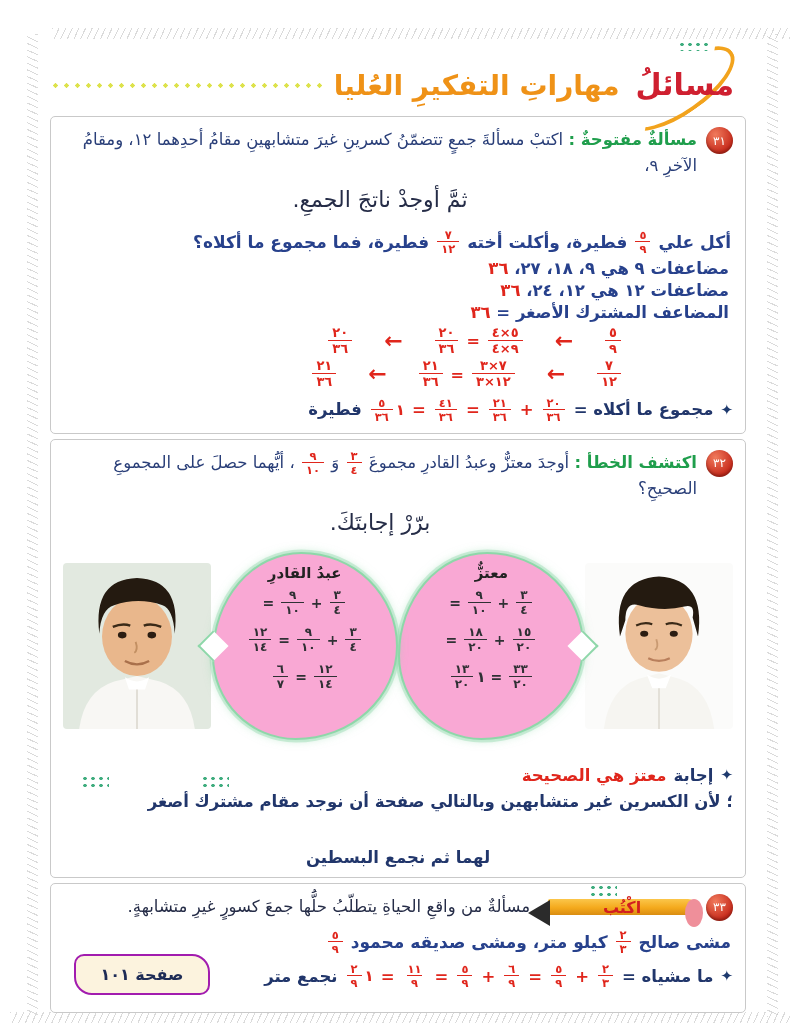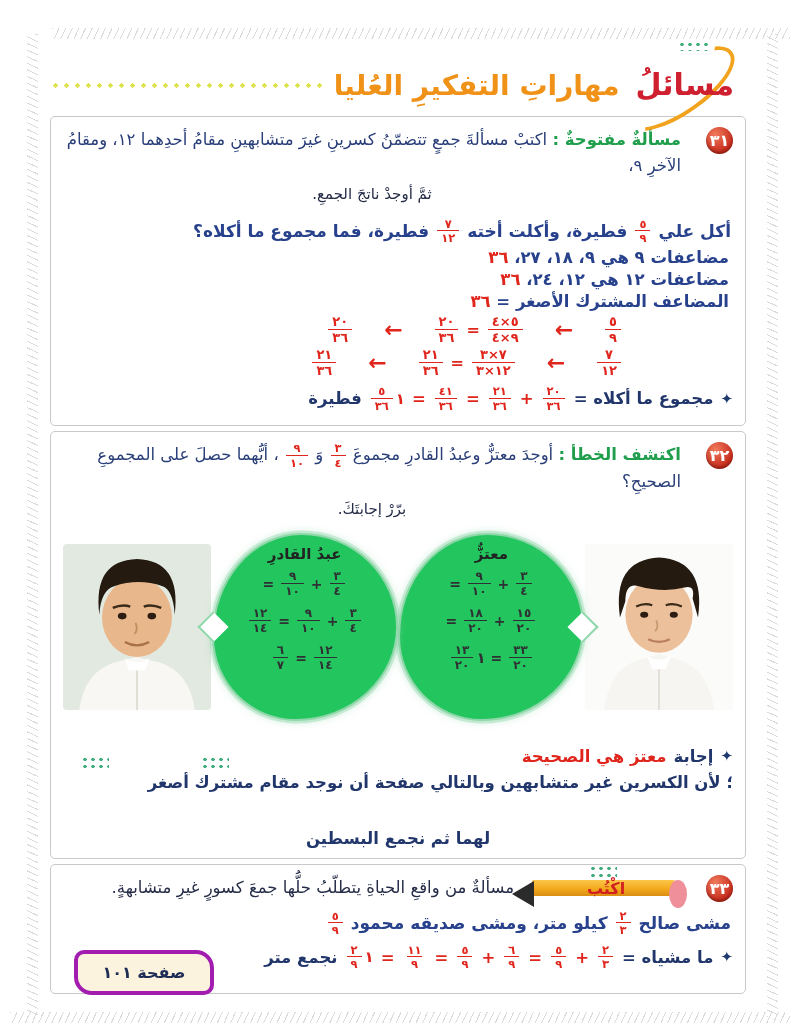--- a/index.html
+++ b/index.html
@@ -38,28 +38,28 @@
 
   
   .box{border:1.5px solid #c9c9c9;border-radius:5px;background:#fff;
     padding:10px 12px 10px 12px;box-sizing:border-box;position:relative;margin-bottom:5px;}
   .box31{min-height:310px;}
   .box32{min-height:322px;}
   .box33{min-height:130px;}
 
   .numcircle{flex:0 0 auto;width:27px;height:27px;border-radius:50%;
     background:radial-gradient(circle at 35% 28%,#f07a5c,#c72b1c 70%);
-    color:#fff;font-size:16px;font-weight:bold;display:flex;align-items:center;justify-content:center;
-    box-shadow:inset 0 -2px 3px rgba(0,0,0,.3);margin-left:16px;}
+    color:#fff;font-size:12px;font-weight:normal;display:flex;align-items:center;justify-content:center;
+    box-shadow:inset 0 -2px 3px rgba(0,0,0,.3);}
   .prob-head{display:flex;gap:9px;align-items:flex-start;}
   .head-text{flex:1;font-size:16.5px;line-height:1.6;color:#252c47;}
   .green{color:#1f9e4c;font-weight:bold;}
   .navy{color:#293e78;}
   .red{color:#e0261c;}
-  .centerline{text-align:center;font-size:15px;color:#252c47;margin:2px 0 4px;}
+  .centerline{text-align:center;font-size:22px;color:#252c47;margin:2px 0 4px;}
 
   
   .frac{display:inline-flex;flex-direction:column;align-items:center;line-height:1.05;
     vertical-align:middle;font-size:11.5px;font-weight:700;margin:0 2px;}
   .frac .fn{padding:0 4px;}
   .frac .fd{border-top:1.6px solid currentColor;padding:1px 4px 0;}
   .frac .fn,.frac .fd{direction:ltr;unicode-bidi:bidi-override;white-space:nowrap;}
   .mixed{display:inline-flex;align-items:center;gap:1px;}
   .whole{font-size:15px;font-weight:700;}
   .op{font-weight:700;}
@@ -73,21 +73,21 @@
   .workrow .arr{font-size:22px;line-height:1;}
   .grp{display:flex;align-items:center;gap:6px;}
 
   .ansline{display:flex;align-items:center;gap:7px;flex-wrap:wrap;
     font-size:16.5px;font-weight:600;color:#21366b;margin-top:8px;}
   .bullet{color:#1e3a6e;font-size:15px;}
 
   
   .midrow{display:flex;align-items:center;justify-content:space-between;margin:8px 0 26px;}
   .photo{width:148px;height:166px;border-radius:4px;overflow:hidden;flex:0 0 auto;}
-  .bubble{position:relative;width:186px;min-height:188px;background:#22c55e;
+  .bubble{position:relative;width:186px;min-height:188px;background:#f9a8d4;
     border:2px solid #8ed7a9;border-radius:48% 52% 55% 45% / 55% 50% 50% 45%;
     box-shadow:0 0 0 2.5px rgba(142,215,169,.4),0 0 10px rgba(142,215,169,.55);
     padding:10px 12px 8px;box-sizing:border-box;
     display:flex;flex-direction:column;align-items:center;flex:0 0 auto;}
   .bubble .bname{font-size:15px;font-weight:bold;color:#222;margin-bottom:2px;}
   .bubble .eq{display:flex;align-items:center;gap:5px;color:#2f3034;font-size:14px;margin:5px 0;font-weight:600;}
   .bubble .frac{font-size:12px;color:#2f3034;}
   .tail{width:20px;height:20px;background:#fff;position:absolute;top:50%;}
   .tail.r{right:-12px;transform:translateY(-50%) rotate(45deg);
     border-top:2px solid #8ed7a9;border-right:2px solid #8ed7a9;}
@@ -108,21 +108,21 @@
     border-right:22px solid #2b2b2b;}
   .pencil::after{content:'';position:absolute;right:-7px;top:0;width:18px;height:28px;
     background:#ef8f9a;border-radius:50%;}
   .pencil .plabel{position:absolute;inset:0;display:flex;align-items:center;justify-content:center;
     color:#d21f1f;font-weight:bold;font-size:16px;z-index:1;}
   .dots.d33{right:128px;top:0px;}
   .p33intro{font-size:16.5px;color:#252c47;line-height:1.5;}
 
   
   .footerbadge{position:absolute;left:74px;bottom:40px;width:132px;height:37px;
-    background:#fcf3de;border:4px solid #a21caf;border-radius:10px 18px 10px 18px;
+    background:#fcf3de;border:2px solid #a21caf;border-radius:10px 18px 10px 18px;
     display:flex;align-items:center;justify-content:center;
     color:#1e2c56;font-weight:bold;font-size:16px;}
 </style>
 </head>
 <body>
 
 <div class="hatch h top"></div>
 <div class="hatch h bottom"></div>
 <div class="hatch v left"></div>
 <div class="hatch v right"></div>

